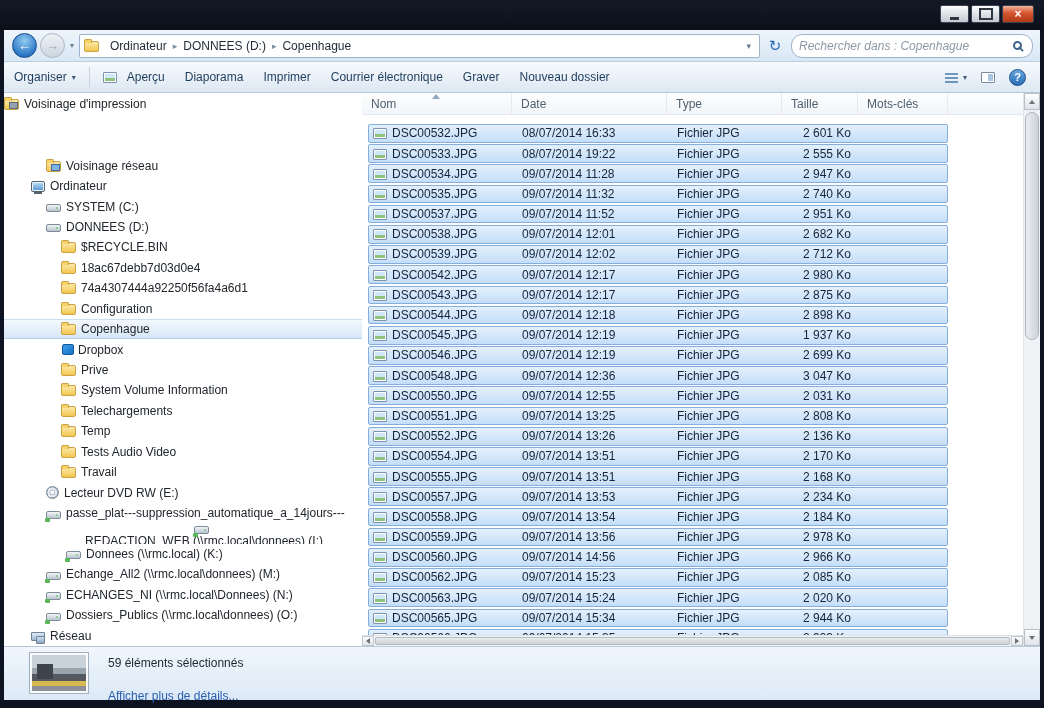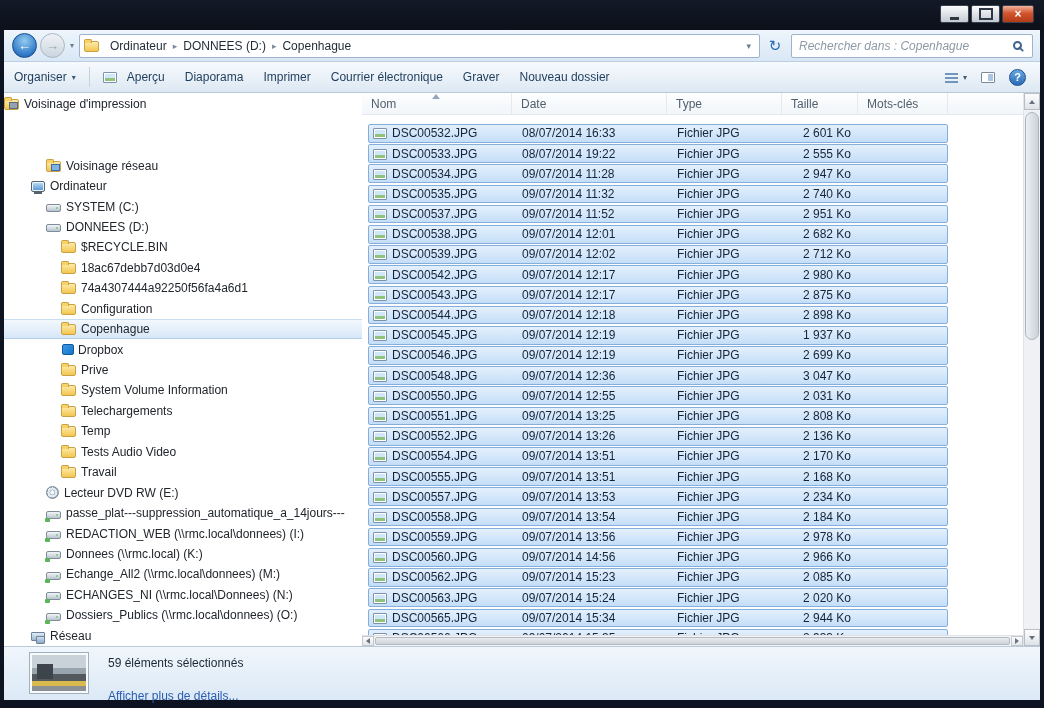--- a/index.html
+++ b/index.html
@@ -37,21 +37,21 @@
   .nav-chevron { color:#6c7d8e; font-size:8px; padding:0 5px; }
   .crumb-field { flex:1; height:24px; background:#fff; border:1px solid #9db4cc; border-radius:2px;
     display:flex; align-items:center; padding:0 4px; margin-right:4px; overflow:hidden; }
   .crumbs { display:flex; align-items:center; flex:1; }
   .crumb { padding:0 6px; height:22px; line-height:22px; color:#1f2a36; white-space:nowrap; }
   .crumb-sep { color:#7c8c9c; font-size:9px; line-height:22px; }
   .crumb-chevron { color:#6c7d8e; font-size:9px; padding:0 4px; }
   .refresh-btn { width:22px; height:22px; flex:none; display:flex; align-items:center; justify-content:center;
     color:#2a6cb8; font-size:15px; margin-right:5px; }
   .search-field { width:242px; height:24px; flex:none; background:#fff; border:1px solid #9db4cc;
-    border-radius:2px; display:flex; align-items:center; padding:0 7px; margin-right:7px; }
+    border-radius:11px; display:flex; align-items:center; padding:0 7px; margin-right:7px; }
   .search-placeholder { color:#8d99a6; font-style:italic; flex:1; white-space:nowrap; overflow:hidden; }
   .ic-search { width:9px; height:9px; border:2px solid #41658c; border-radius:50%; position:relative; flex:none; margin-right:3px; }
   .ic-search::after { content:""; position:absolute; width:6px; height:2px; background:#41658c;
     transform:rotate(45deg); right:-4px; bottom:-2px; }
 
   
   .toolbar { position:absolute; top:62px; left:4px; right:4px; height:31px;
     background:linear-gradient(#f7fafd,#dde8f3); border-bottom:1px solid #b9c9da;
     display:flex; align-items:center; color:#1e3c5c; }
   .tb-item { padding:0 10px; height:24px; display:flex; align-items:center; gap:5px; border-radius:3px; white-space:nowrap; }
@@ -328,25 +328,25 @@
           <span class="tree-label">Travail</span>
         </div>
         <div class="tree-item" style="padding-left: 42px;">
           <span class="ic ic-disc"></span>
           <span class="tree-label">Lecteur DVD RW (E:)</span>
         </div>
         <div class="tree-item" style="padding-left: 42px;">
           <span class="ic ic-network-drive"></span>
           <span class="tree-label">passe_plat---suppression_automatique_a_14jours---</span>
         </div>
-        <div class="tree-item" style="padding-left: 42px;">
+        <div class="tree-item" style="padding-left: 42px; flex-direction: column;">
           <span class="ic ic-network-drive"></span>
           <span class="tree-label">REDACTION_WEB (\\rmc.local\donnees) (I:)</span>
         </div>
-        <div class="tree-item" style="padding-left: 42px;">
+        <div class="tree-item" style="padding-left: 62px;">
           <span class="ic ic-network-drive"></span>
           <span class="tree-label">Donnees (\\rmc.local) (K:)</span>
         </div>
         <div class="tree-item" style="padding-left: 42px;">
           <span class="ic ic-network-drive"></span>
           <span class="tree-label">Echange_All2 (\\rmc.local\donnees) (M:)</span>
         </div>
         <div class="tree-item" style="padding-left: 42px;">
           <span class="ic ic-network-drive"></span>
           <span class="tree-label">ECHANGES_NI (\\rmc.local\Donnees) (N:)</span>

